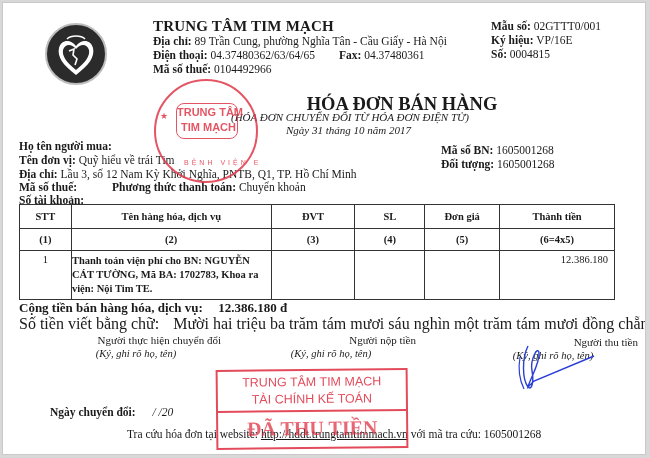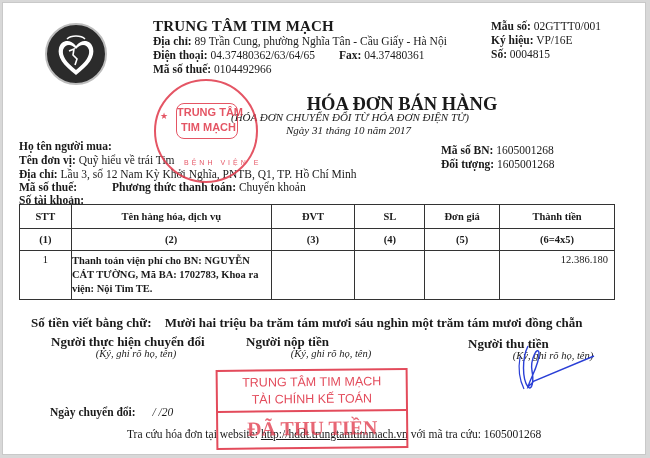--- a/index.html
+++ b/index.html
@@ -27,22 +27,22 @@
       position: absolute; left: 16px; top: 201px; width: 596px; border-collapse: collapse;
       font-size: 10.5px;
     }
     table.items td, table.items th { border: 1px solid #333; }
     table.items th { font-weight: bold; height: 24px; }
     table.items tr.idx td { height: 22px; text-align: center; font-weight: bold; }
     table.items tr.row td { height: 49px; vertical-align: top; padding-top: 3px; }
     .desc { font-weight: bold; line-height: 14px; white-space: normal; }
     .amount { text-align: right; padding-right: 6px; }
     .total { left: 16px; top: 297px; font-size: 13px; font-weight: bold; }
-    .words { left: 28px; top: 312px; font-size: 13px; font-weight: bold; }
-    .sig-title { font-size: 13px; font-weight: bold; text-align: left; width: 170px; }
+    .words { left: 16px; top: 312px; font-size: 16px; font-weight: normal; }
+    .sig-title { font-size: 11px; font-weight: normal; text-align: right; width: 170px; }
     .sig-note { font-size: 10.5px; font-style: italic; text-align: center; width: 170px; }
     .stamp-round {
       position: absolute; left: 151px; top: 76px; width: 104px; height: 104px; border-radius: 50%;
       border: 2px solid #e0384a; opacity: 0.85;
     }
     .stamp-round .inner {
       position: absolute; left: 20px; top: 22px; width: 62px; height: 36px; border: 1.5px solid #e0384a; border-radius: 8px;
     }
     .stamp-text { color: #e0384a; font-family: "Liberation Sans", "DejaVu Sans", sans-serif; }
     .stamp-rect {
@@ -166,20 +166,24 @@
       <td style="text-align:center;">1</td>
       <td class="desc">Thanh toán viện phí cho BN: NGUYỄN CÁT TƯỜNG, Mã BA: 1702783, Khoa ra viện: Nội Tim TE.</td>
       <td></td>
       <td></td>
       <td></td>
       <td class="amount">12.386.180</td>
     </tr>
   </tbody>
     </table>
 
+  <div class="abs total">
+    <span>Cộng tiền bán hàng hóa, dịch vụ:</span>
+    <span style="margin-left:12px;">12.386.180 đ</span>
+  </div>
   <div class="abs words">
     <span>Số tiền viết bằng chữ:</span>
     <span style="margin-left:10px;">Mười hai triệu ba trăm tám mươi sáu nghìn một trăm tám mươi đồng chẵn</span>
   </div>
 
   <div class="abs sig-title" style="left:48px; top:331px;">Người thực hiện chuyển đổi</div>
   <div class="abs sig-note" style="left:48px; top:345px;">(Ký, ghi rõ họ, tên)</div>
   <div class="abs sig-title" style="left:243px; top:331px;">Người nộp tiền</div>
   <div class="abs sig-note" style="left:243px; top:345px;">(Ký, ghi rõ họ, tên)</div>
   <div class="abs sig-title" style="left:465px; top:333px;">Người thu tiền</div>

